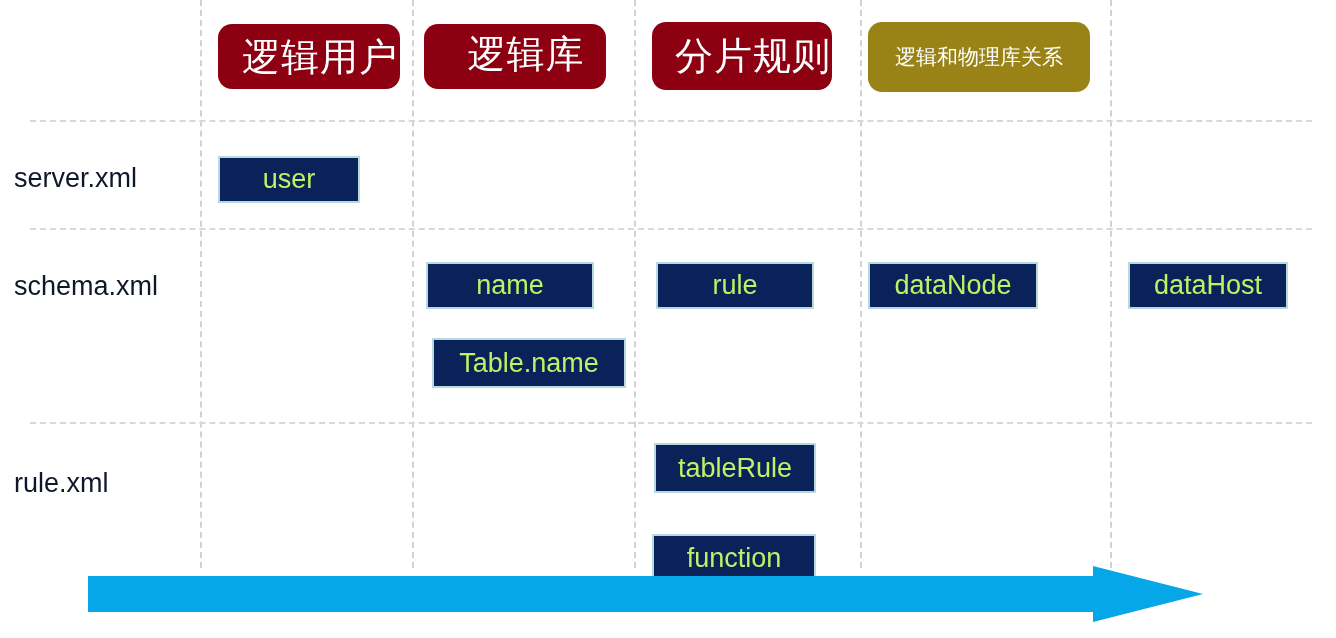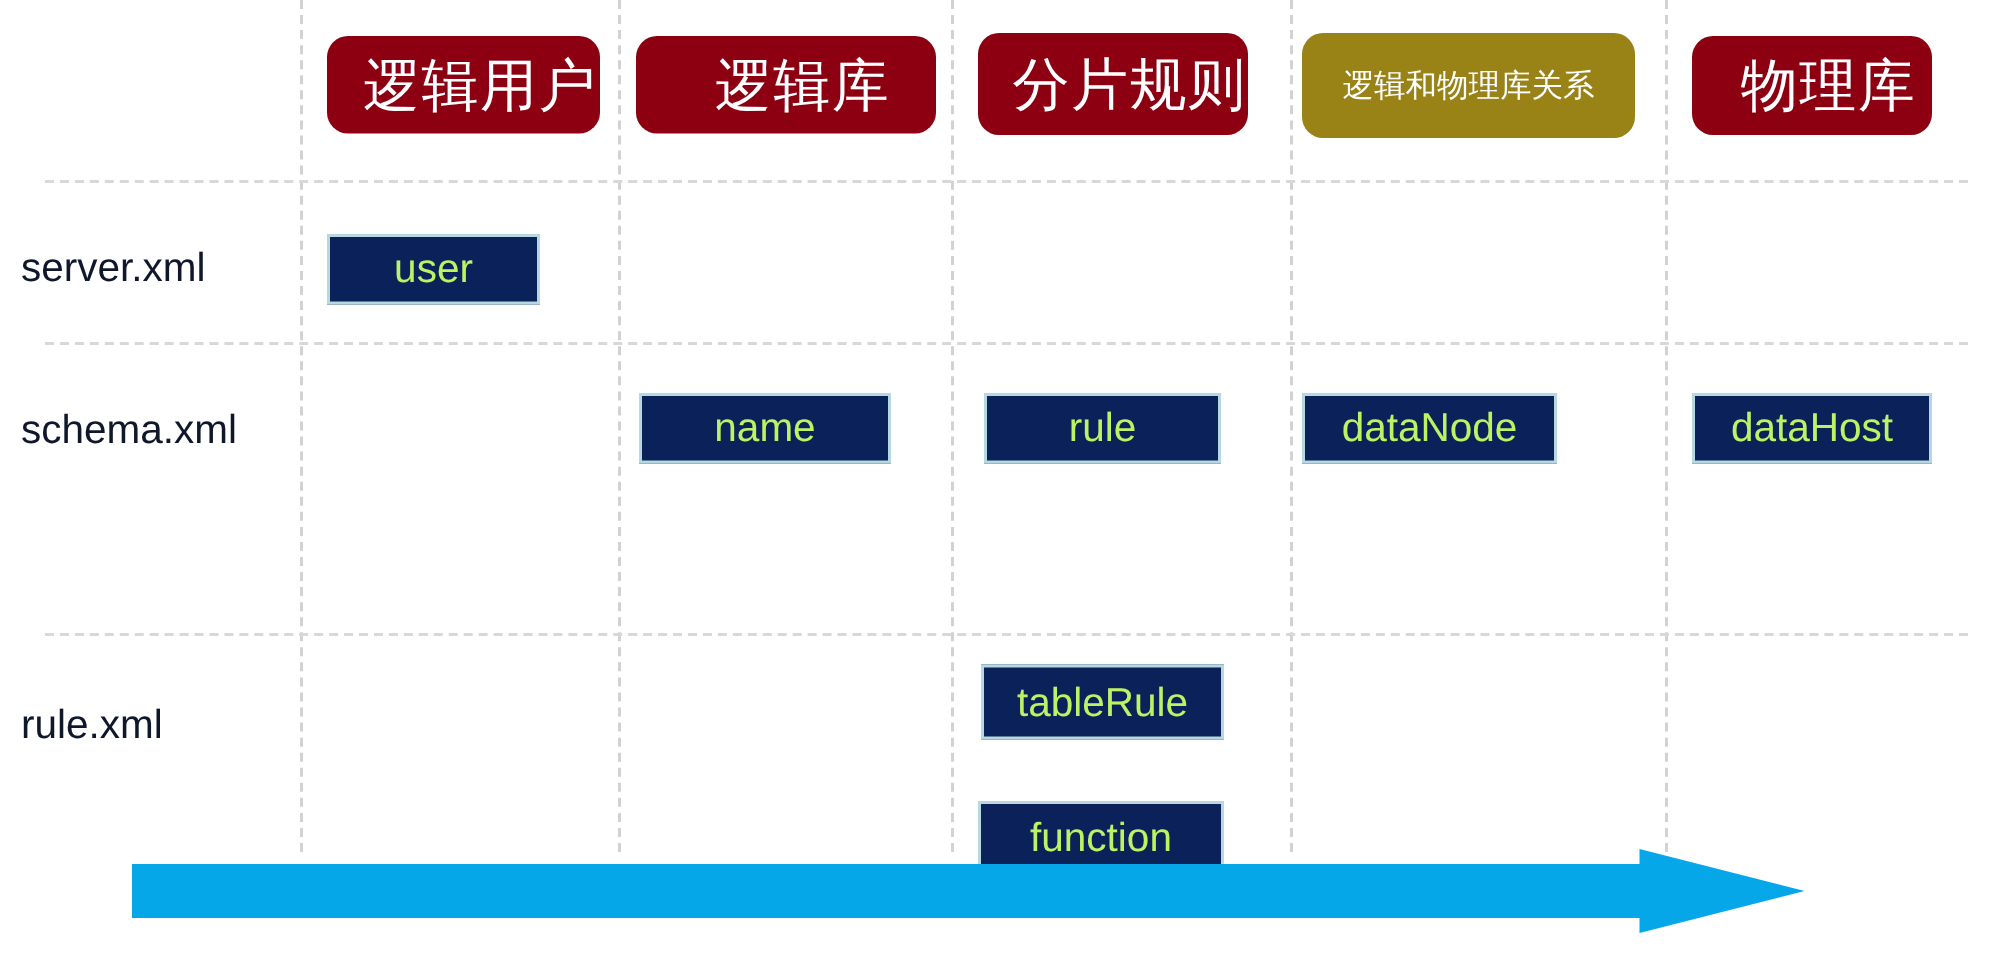--- a/index.html
+++ b/index.html
@@ -97,38 +97,38 @@
   <div class="vline" style="left:634px; height:568px;"></div>
   <div class="vline" style="left:860px; height:568px;"></div>
   <div class="vline" style="left:1110px; height:568px;"></div>
 
   <div class="hline" style="left:30px; top:120px; width:1282px;"></div>
   <div class="hline" style="left:30px; top:228px; width:1282px;"></div>
   <div class="hline" style="left:30px; top:422px; width:1282px;"></div>
 
   <div class="hdr red big" style="left: 218px; top: 24px; width: 182px; height: 65px; background: rgb(140, 0, 17);">逻辑用户</div>
 
-  <div class="hdr red big" style="left: 424px; top: 24px; width: 200px; height: 65px; background: rgb(140, 0, 17);">逻辑库</div>
+  <div class="hdr red big" style="left: 424px; top: 24px; width: 182px; height: 65px; background: rgb(140, 0, 17); font-family: Liberation Mono, monospace;">逻辑库</div>
 
   <div class="hdr red big" style="left: 652px; top: 22px; width: 180px; height: 68px; background: rgb(140, 0, 17);">分片规则</div>
 
   <div class="hdr olive small" style="left: 868px; top: 22px; width: 222px; height: 70px; background: rgb(153, 130, 22);">逻辑和物理库关系</div>
 
-  <div class="hdr red big" style="left: 1128px; top: 24px; width: 160px; height: 66px; background: rgb(140, 0, 17);">物理库</div>
 
   <div class="rowlabel" style="left:14px; top:165px;">server.xml</div>
 
   <div class="rowlabel" style="left:14px; top:273px;text-align:center;">schema.xml</div>
 
   <div class="rowlabel" style="left:14px; top:470px;">rule.xml</div>
 
   <div class="chip" style="left: 218px; top: 156px; width: 142px; height: 47px; background: rgb(10, 33, 89); border-color: rgb(182, 217, 224);">user</div>
 
   <div class="chip" style="left: 426px; top: 262px; width: 168px; height: 47px; background: rgb(10, 33, 89); border-color: rgb(182, 217, 224);">name</div>
 
+  <div class="chip" style="left: 432px; top: 338px; width: 194px; height: 50px; background: rgb(10, 33, 89); border-color: rgb(182, 217, 224);">Table.name</div>
 
   <div class="chip" style="left: 868px; top: 262px; width: 170px; height: 47px; background: rgb(10, 33, 89); border-color: rgb(182, 217, 224);">dataNode</div>
 
   <div class="chip" style="left: 656px; top: 262px; width: 158px; height: 47px; background: rgb(10, 33, 89); border-color: rgb(182, 217, 224);">rule</div>
 
   <div class="chip" style="left: 1128px; top: 262px; width: 160px; height: 47px; background: rgb(10, 33, 89); border-color: rgb(182, 217, 224);">dataHost</div>
 
   <div class="chip" style="left: 654px; top: 443px; width: 162px; height: 50px; background: rgb(10, 33, 89); border-color: rgb(182, 217, 224);">tableRule</div>
 
   <div class="chip" style="left: 652px; top: 534px; width: 164px; height: 48px; background: rgb(10, 33, 89); border-color: rgb(182, 217, 224);">function</div>

